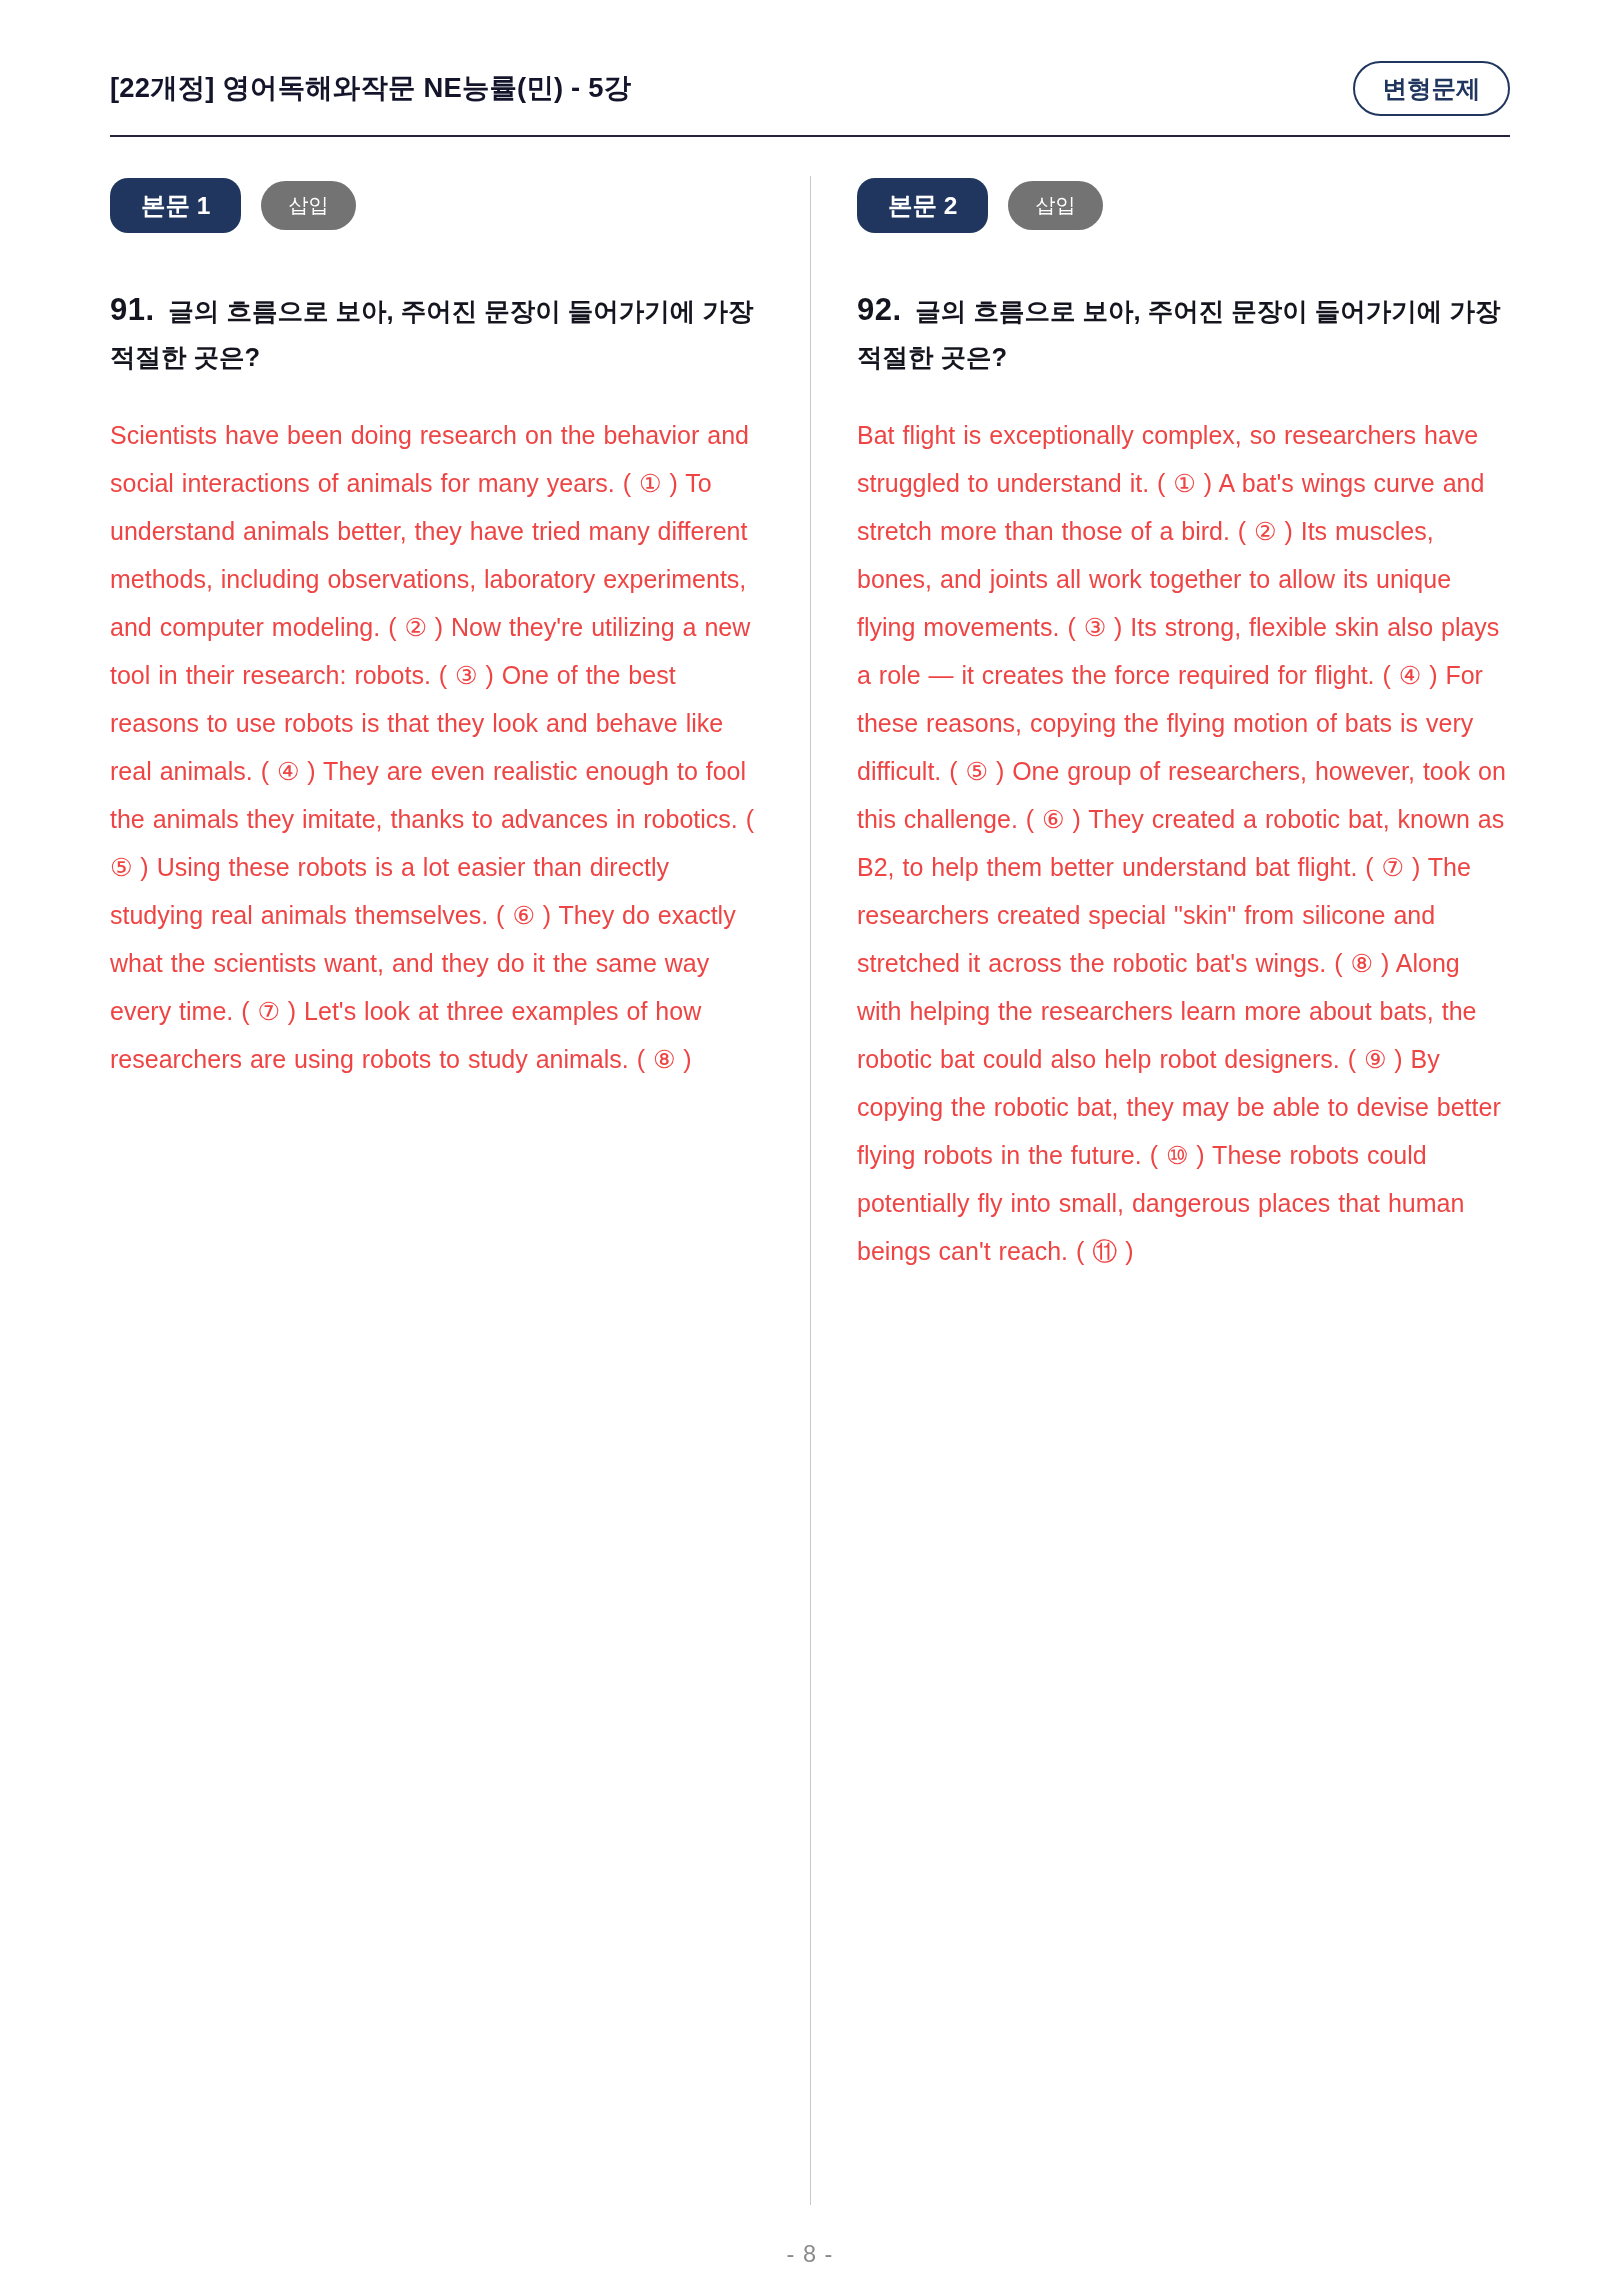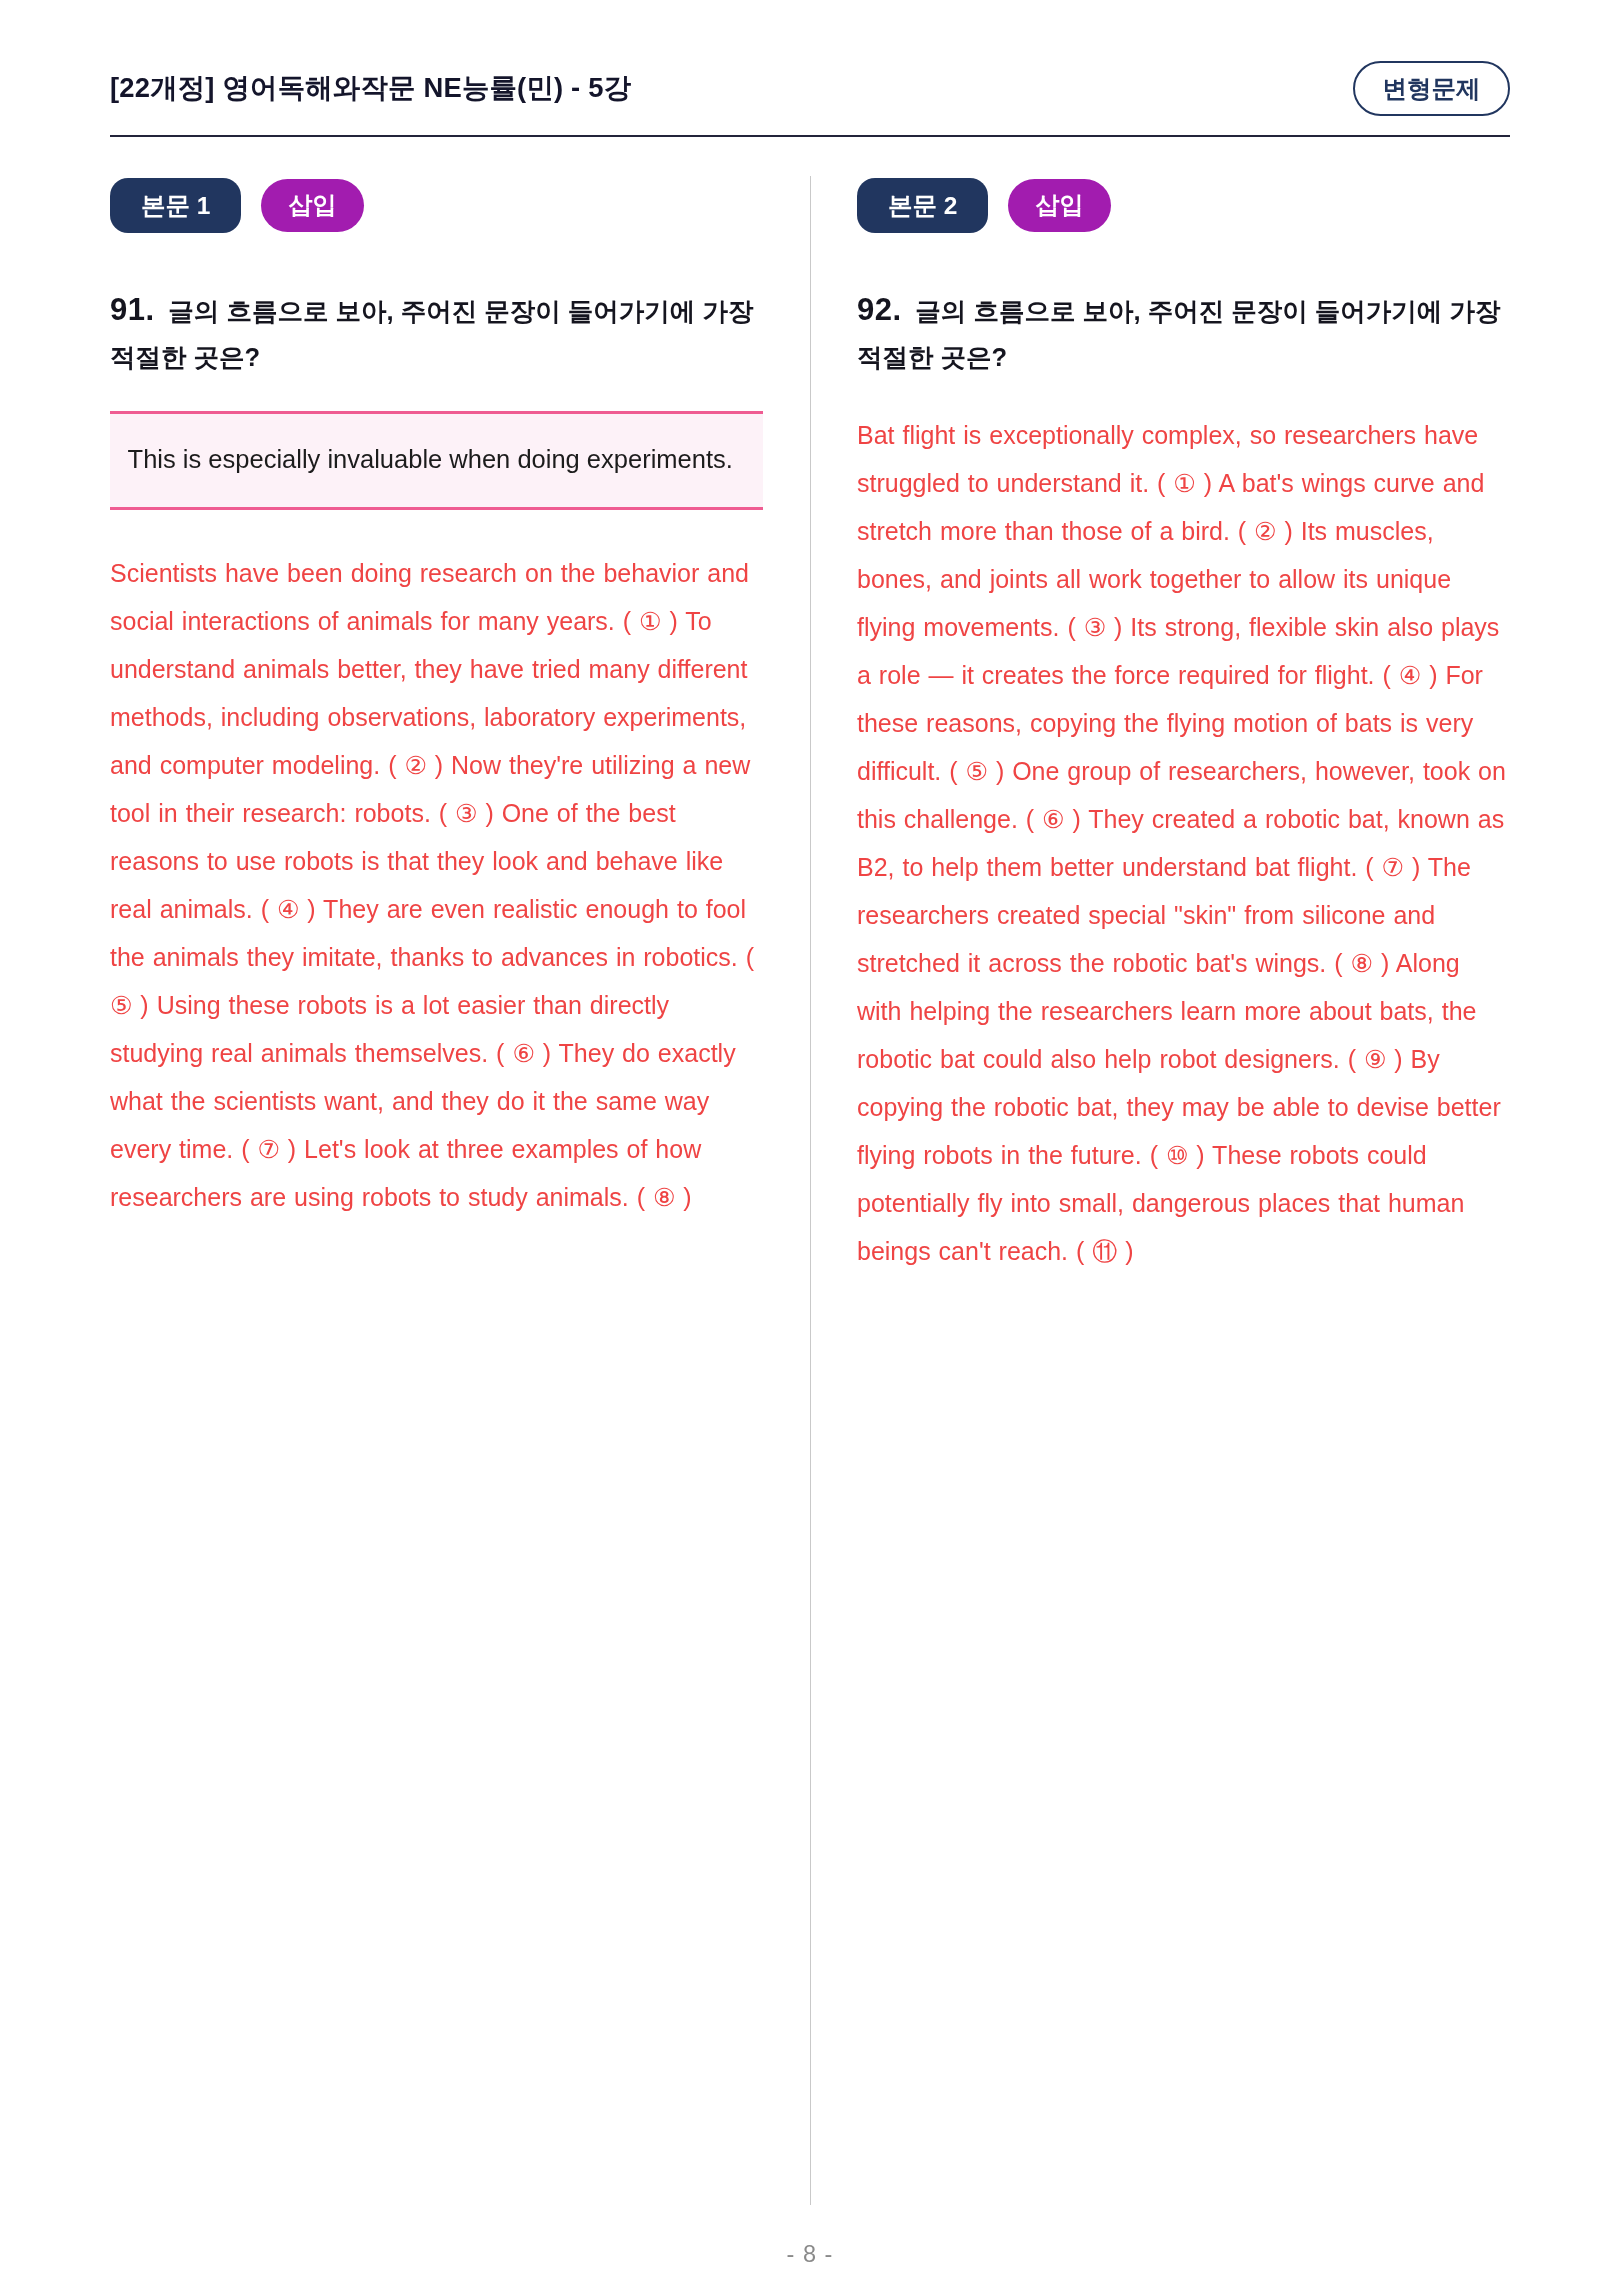--- a/index.html
+++ b/index.html
@@ -70,24 +70,24 @@
     display: inline-block;
     background: #21365f;
     color: #ffffff;
     font-weight: bold;
     font-size: 24.5px;
     padding: 10.8px 31px;
     border-radius: 18px;
   }
   .badge-pink {
     display: inline-block;
-    background: #a21caf;
+    background: #737373;
     color: #ffffff;
-    font-weight: bold;
-    font-size: 24px;
+    font-weight: normal;
+    font-size: 20px;
     padding: 10.8px 27.4px;
     border-radius: 979px;
   }
 
   
   .question-line {
     font-weight: bold;
     color: #15151f;
     font-size: 25.5px;
     line-height: 1.7;
@@ -145,23 +145,20 @@
   <div class="columns">
 
     <section class="column">
       <div class="badge-row">
         <span class="badge-navy">본문 1</span>
         <span class="badge-pink">삽입</span>
       </div>
       <p class="question-line">
         <span class="q-num">91.</span><span>글의 흐름으로 보아, 주어진 문장이 들어가기에 가장 적절한 곳은?</span>
       </p>
-      <div class="insert-box">
-        <span>This is especially invaluable when doing experiments.</span>
-      </div>
       <p class="passage">Scientists have been doing research on the behavior and social interactions of animals for many years. ( ① ) To understand animals better, they have tried many different methods, including observations, laboratory experiments, and computer modeling. ( ② ) Now they're utilizing a new tool in their research: robots. ( ③ ) One of the best reasons to use robots is that they look and behave like real animals. ( ④ ) They are even realistic enough to fool the animals they imitate, thanks to advances in robotics. ( ⑤ ) Using these robots is a lot easier than directly studying real animals themselves. ( ⑥ ) They do exactly what the scientists want, and they do it the same way every time. ( ⑦ ) Let's look at three examples of how researchers are using robots to study animals. ( ⑧ )</p>
     </section>
 
     <section class="column">
       <div class="badge-row">
         <span class="badge-navy">본문 2</span>
         <span class="badge-pink">삽입</span>
       </div>
       <p class="question-line">
         <span class="q-num">92.</span><span>글의 흐름으로 보아, 주어진 문장이 들어가기에 가장 적절한 곳은?</span>

